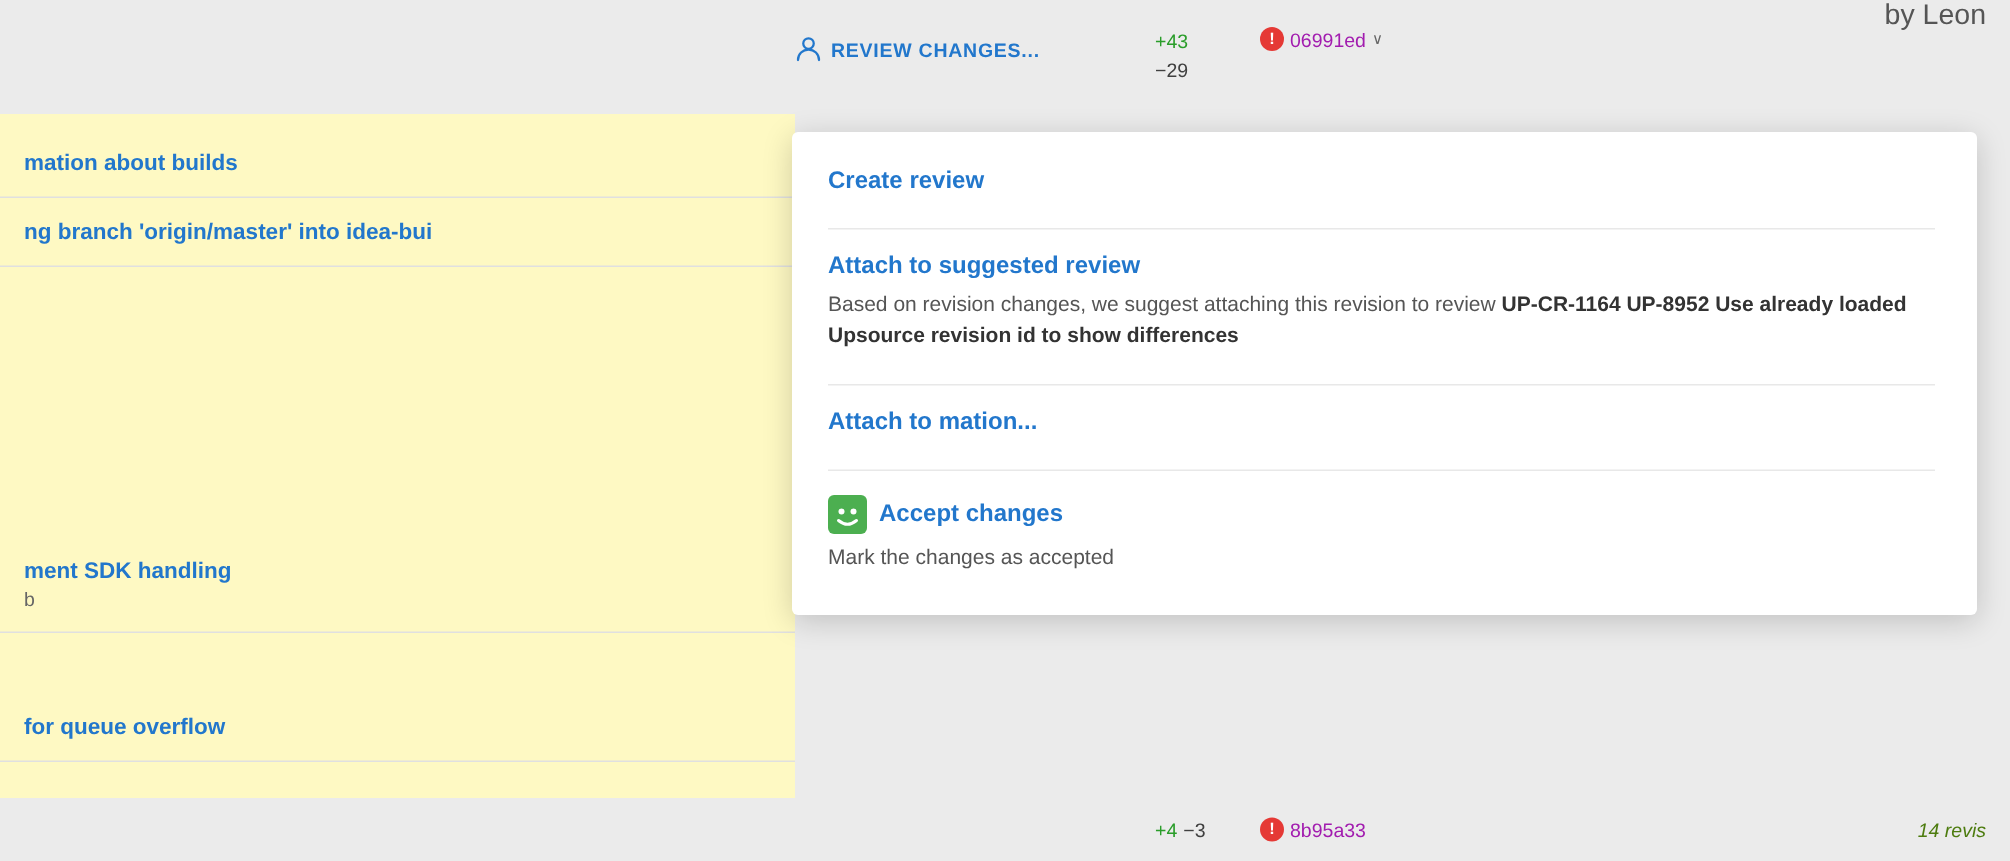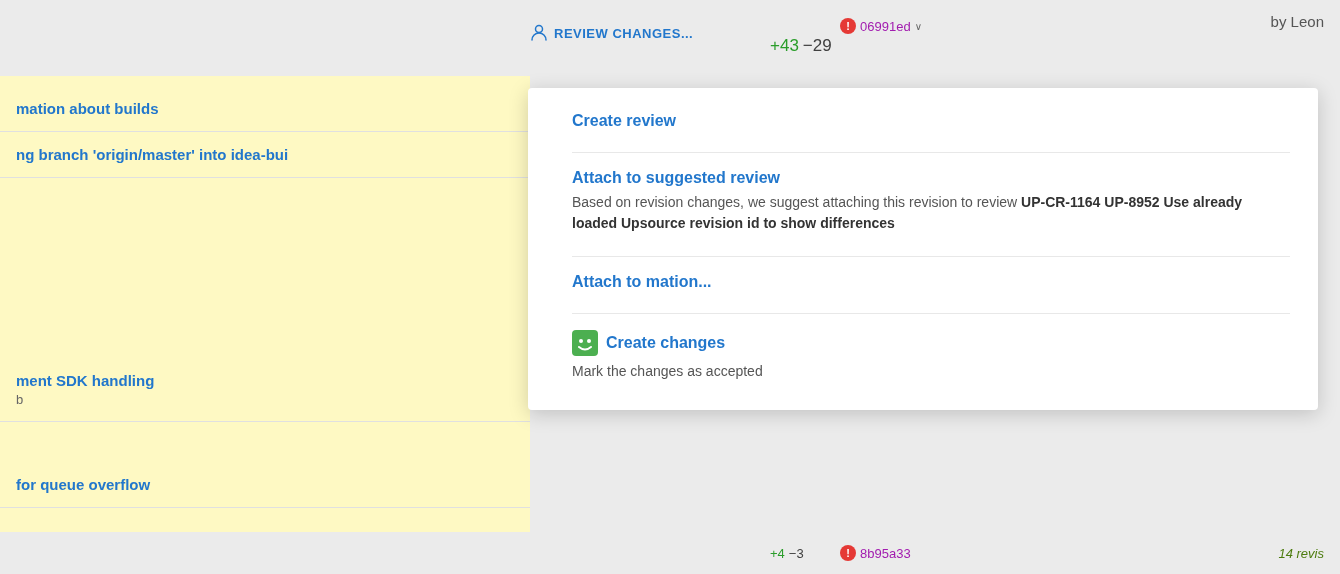--- a/index.html
+++ b/index.html
@@ -30,22 +30,22 @@
       align-items: center;
       padding: 0 16px;
     }
 
     .top-bar-right {
       position: absolute;
       right: 16px;
       top: 0;
       height: 42px;
       display: flex;
-      align-items: center;
-      font-size: 15px;
+      align-items: flex-start;
+      font-size: 19px;
       color: #555;
     }
 
     .review-changes-btn {
       position: absolute;
       top: 18px;
       left: 520px;
       display: flex;
       align-items: center;
       gap: 6px;
@@ -55,26 +55,27 @@
       letter-spacing: 0.5px;
       cursor: pointer;
       text-transform: uppercase;
       padding: 6px 10px;
       border: none;
       background: transparent;
     }
 
     .diff-stats {
       position: absolute;
-      top: 36px;
+      top: 20px;
       left: 770px;
-      font-size: 17px;
+      font-size: 13px;
       font-weight: 500;
       display: flex;
       gap: 4px;
+      flex-direction: column;
     }
 
     .diff-plus { color: #2a9d2a; }
     .diff-minus { color: #404040; }
 
     .commit-id {
       position: absolute;
       top: 18px;
       left: 840px;
       display: flex;
@@ -178,21 +179,21 @@
 
     
     .dropdown-panel {
       position: absolute;
       top: 88px;
       left: 528px;
       width: 790px;
       background: white;
       border-radius: 4px;
       box-shadow: 0 4px 20px rgba(0,0,0,0.18);
-      padding: 24px 28px 28px 44px;
+      padding: 24px 28px 28px 24px;
       z-index: 100;
     }
 
     .dropdown-section {
       margin-bottom: 22px;
     }
 
     .dropdown-section:last-child {
       margin-bottom: 0;
     }
@@ -318,21 +319,21 @@
 
   <div class="dropdown-section">
     <div class="dropdown-title">
 
       <svg class="accept-icon" viewBox="0 0 26 26" xmlns="http://www.w3.org/2000/svg">
         <rect width="26" height="26" rx="4" fill="#4caf50"></rect>
         <circle cx="9" cy="11" r="2" fill="white"></circle>
         <circle cx="17" cy="11" r="2" fill="white"></circle>
         <path d="M7 17 Q13 22 19 17" stroke="white" stroke-width="2" fill="none" stroke-linecap="round"></path>
       </svg>
-      <span>Create changes</span>
+      <span>Accept changes</span>
     </div>
     <div class="dropdown-desc">Mark the changes as accepted</div>
   </div>
 
 </div>
 
 <div class="bottom-bar">
   <div class="bottom-diff">
     <span class="diff-plus">+4</span>
     <span class="diff-minus">−3</span>

